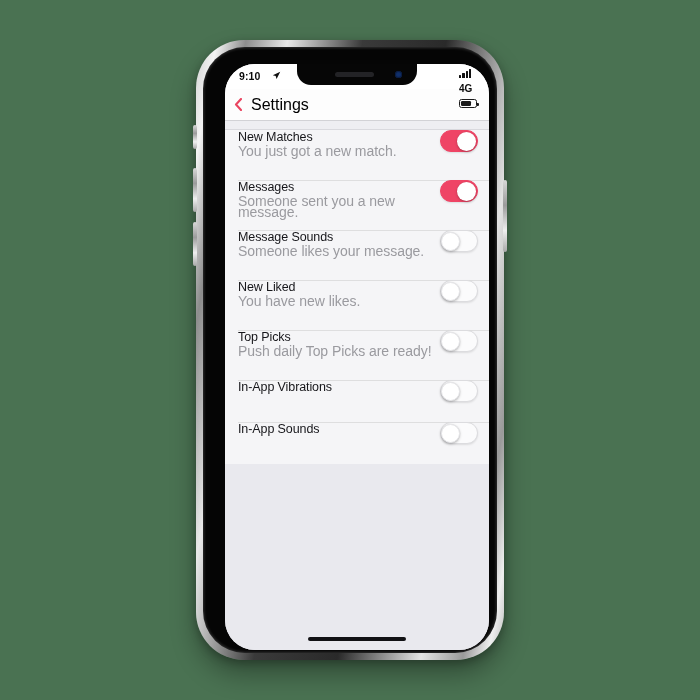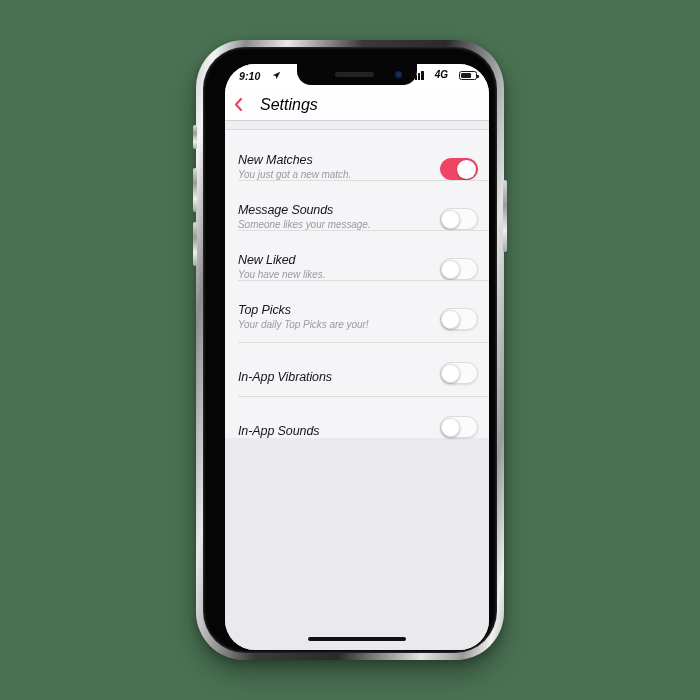--- a/index.html
+++ b/index.html
@@ -58,21 +58,20 @@
   
   #screen {
     position: absolute;
     left: 22px;
     top: 17px;
     width: 264px;
     height: 586px;
     border-radius: 30px;
     overflow: hidden;
     background: #e9e9ee;
-    font-style: italic;
   }
   
   #notch {
     position: absolute;
     left: 50%;
     transform: translateX(-50%);
     top: 0;
     width: 120px;
     height: 21px;
     background: #060606;
@@ -122,22 +121,23 @@
     left: 47px;
     top: 7px;
     width: 9px;
     height: 9px;
   }
   #status-right {
     position: absolute;
     right: 12px;
     top: 5px;
     display: flex;
-    align-items: flex-end;
-    gap: 11px;
+    align-items: flex-start;
+    gap: 5px;
+    flex-direction: column;
   }
   .sig-bars { display: flex; align-items: flex-end; gap: 1.2px; height: 9px; }
   .sig-bars i { display: block; width: 2.2px; background: #111; border-radius: .5px; }
   .sig-bars i:nth-child(1) { height: 3px; }
   .sig-bars i:nth-child(2) { height: 5px; }
   .sig-bars i:nth-child(3) { height: 7px; }
   .sig-bars i:nth-child(4) { height: 9px; }
   #net-label { font-size: 10px; font-weight: bold; }
   #battery {
     position: relative;
@@ -176,21 +176,21 @@
     box-sizing: border-box;
     z-index: 25;
   }
   #back-link {
     position: absolute;
     left: 9px;
     top: 0;
     height: 31px;
     display: flex;
     align-items: center;
-    gap: 18px;
+    gap: 9px;
     cursor: pointer;
   }
   #chevron-back {
     width: 8px;
     height: 13px;
     flex: 0 0 auto;
   }
   #nav-title {
     position: absolute;
     left: 80px;
@@ -217,47 +217,47 @@
     height: 9px;
     background: #eeeef2;
     border-bottom: 1px solid #d9d9de;
     box-sizing: border-box;
   }
   #rows { background: #f5f5f7; }
 
   .row {
     position: relative;
     display: flex;
-    align-items: flex-end;
+    align-items: flex-start;
     justify-content: space-between;
     padding: 0 11px 0 13px;
     box-sizing: border-box;
     background: #f5f5f7;
     cursor: pointer;
   }
   .row.tall  { height: 50px; }
-  .row.short { height: 42px; margin-top: 12px; }
+  .row.short { height: 42px; }
   .row + .row::before {
     content: "";
     position: absolute;
     left: 13px;
     right: 0;
     top: 0;
     height: 1px;
     background: #dededf;
   }
   .row-texts { display: flex; flex-direction: column; gap: 2px; }
   .row-title {
     font-size: 12.5px;
     color: #16161a;
     letter-spacing: -.1px;
     line-height: 14px;
   }
   .row-sub {
-    font-size: 10px;
+    font-size: 14px;
     color: #9a9a9f;
     letter-spacing: -.05px;
     line-height: 11px;
   }
 
   
   .toggle {
     position: relative;
     width: 38px;
     height: 22px;
@@ -359,40 +359,49 @@
                 <div class="row-texts">
                   <div class="row-title">New Matches</div>
                   <div class="row-sub">You just got a new match.</div>
                 </div>
                 <div class="toggle on">
                   <span class="knob"></span>
                 </div>
               </div>
               <div class="row tall">
                 <div class="row-texts">
+                  <div class="row-title">Messages</div>
+                  <div class="row-sub">Someone sent you a new message.</div>
+                </div>
+                <div class="toggle on">
+                  <span class="knob"></span>
+                </div>
+              </div>
+              <div class="row tall">
+                <div class="row-texts">
                   <div class="row-title">Message Sounds</div>
                   <div class="row-sub">Someone likes your message.</div>
                 </div>
                 <div class="toggle off">
                   <span class="knob"></span>
                 </div>
               </div>
               <div class="row tall">
                 <div class="row-texts">
                   <div class="row-title">New Liked</div>
                   <div class="row-sub">You have new likes.</div>
                 </div>
                 <div class="toggle off">
                   <span class="knob"></span>
                 </div>
               </div>
               <div class="row tall">
                 <div class="row-texts">
                   <div class="row-title">Top Picks</div>
-                  <div class="row-sub">Your daily Top Picks are your!</div>
+                  <div class="row-sub">Push daily Top Picks are ready!</div>
                 </div>
                 <div class="toggle off">
                   <span class="knob"></span>
                 </div>
               </div>
               <div class="row short">
                 <div class="row-texts">
                   <div class="row-title">In-App Vibrations</div>
                 </div>
                 <div class="toggle off">

